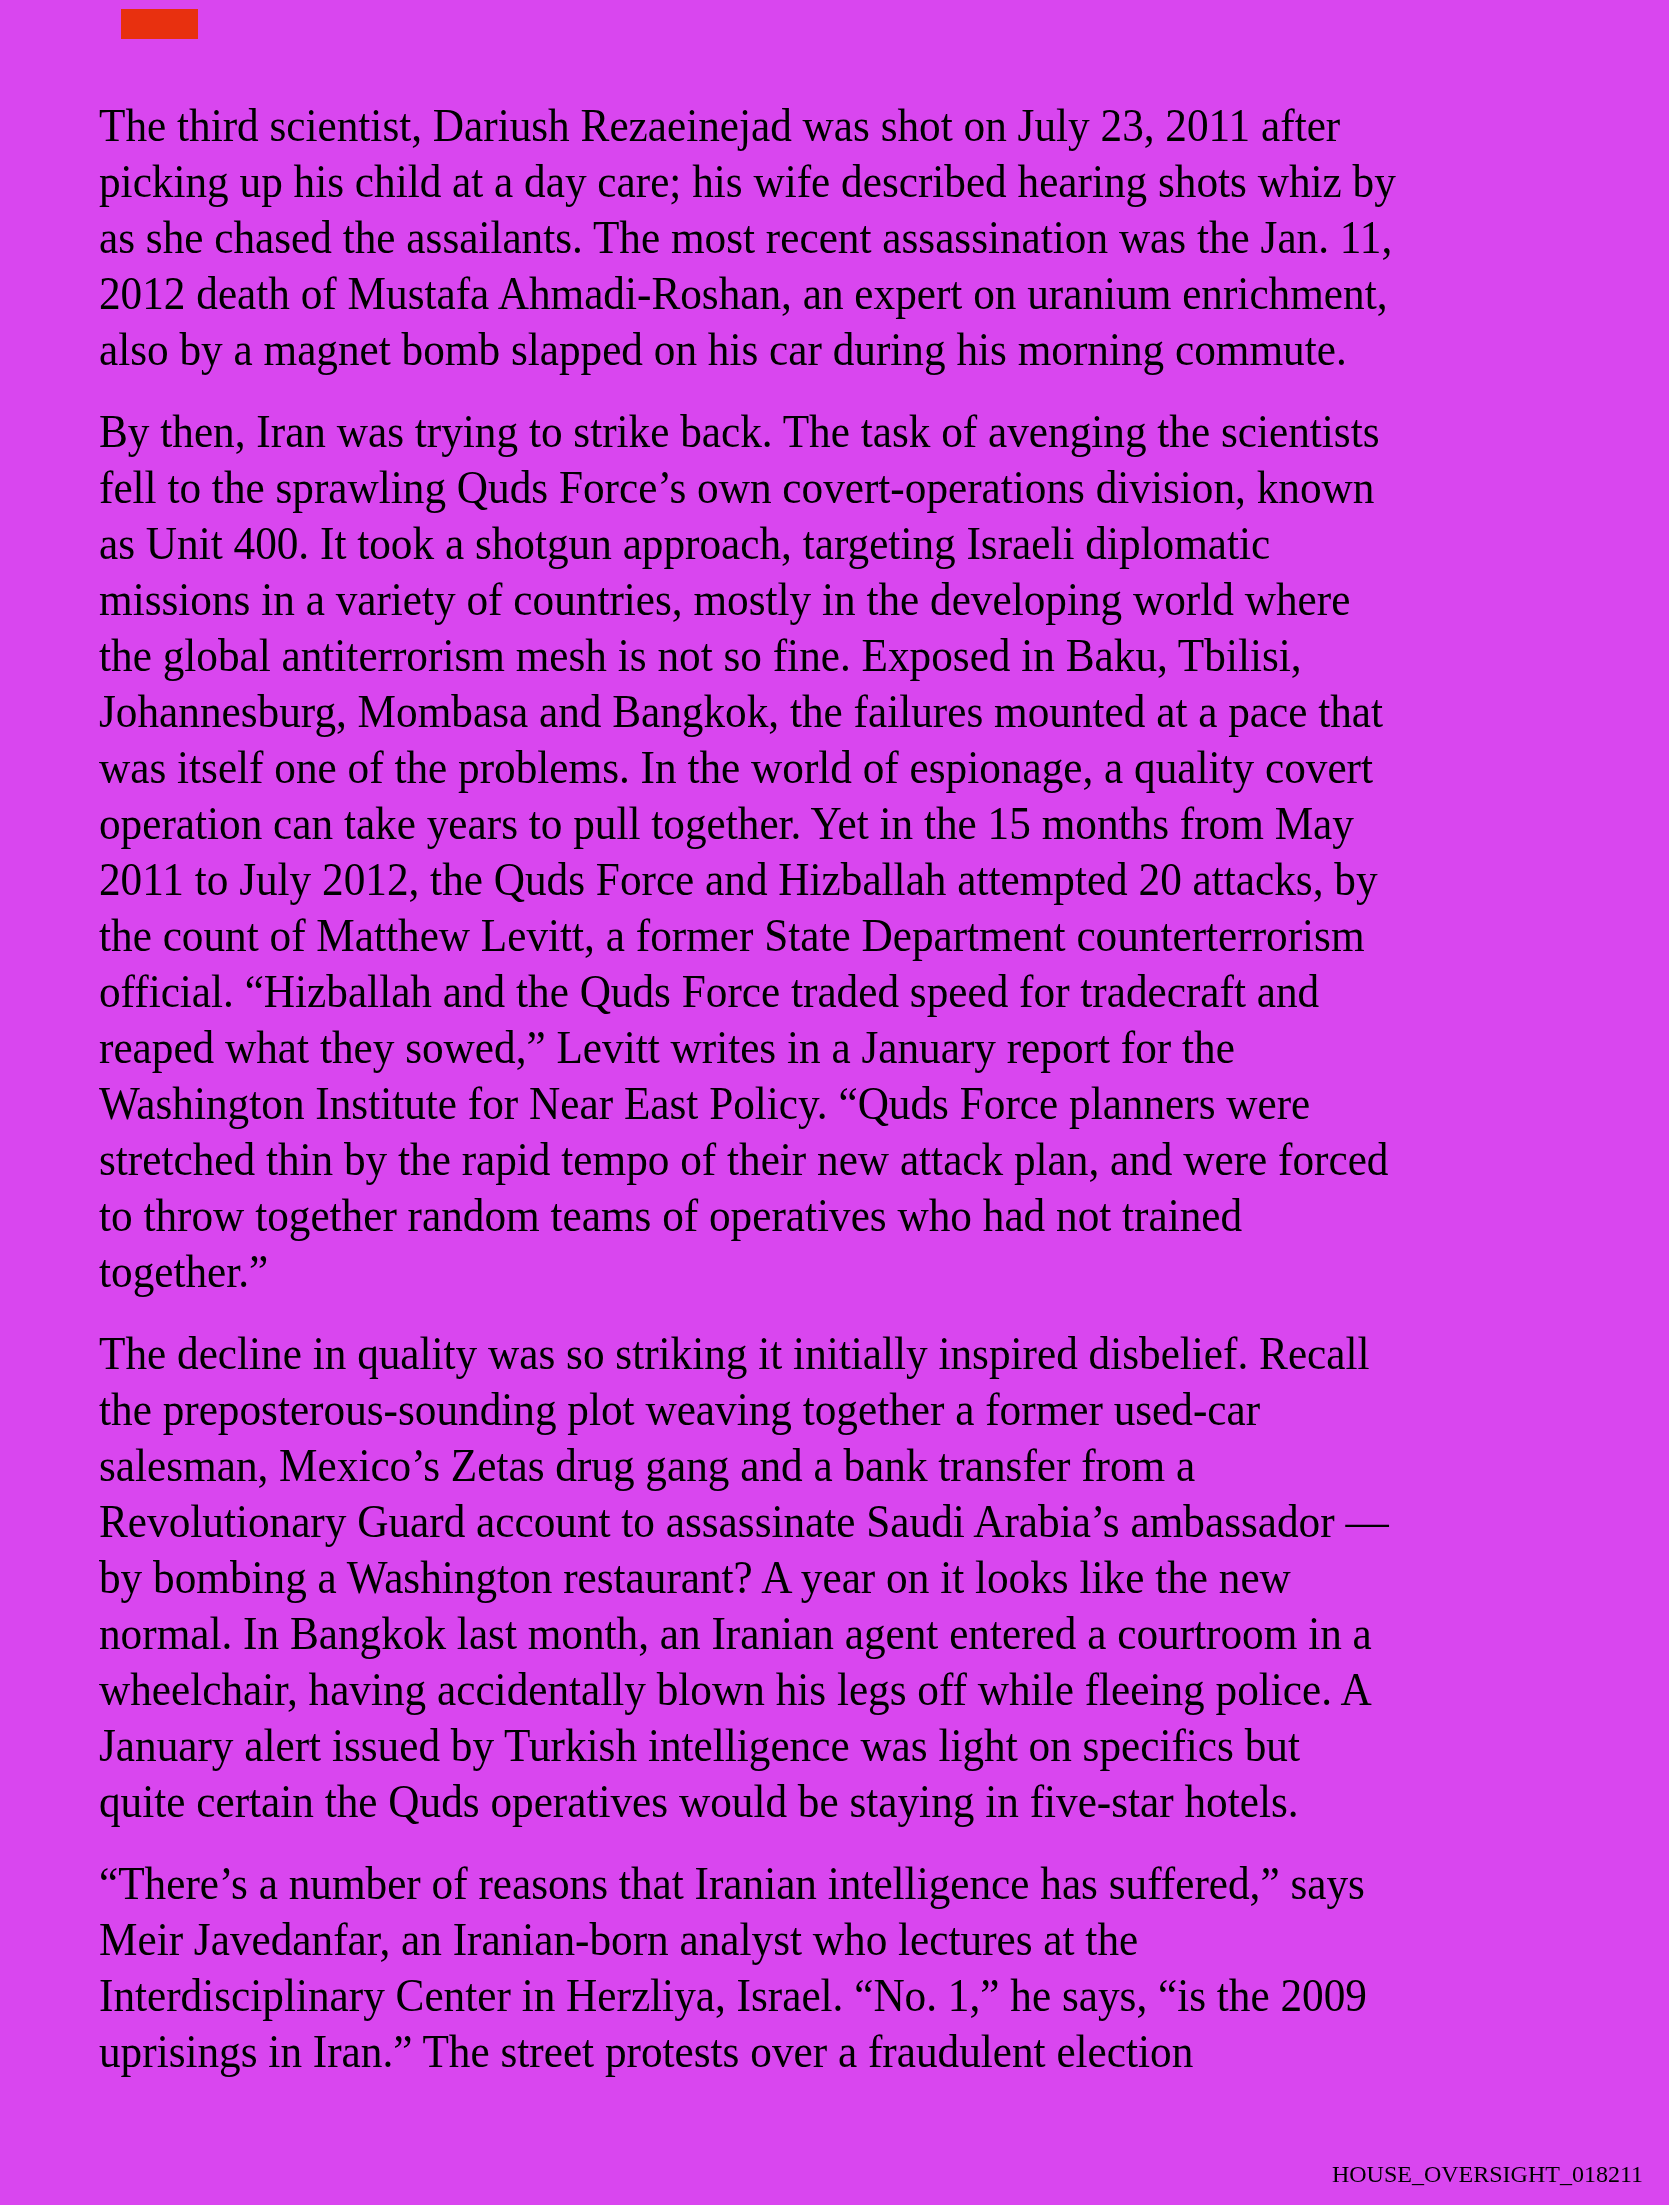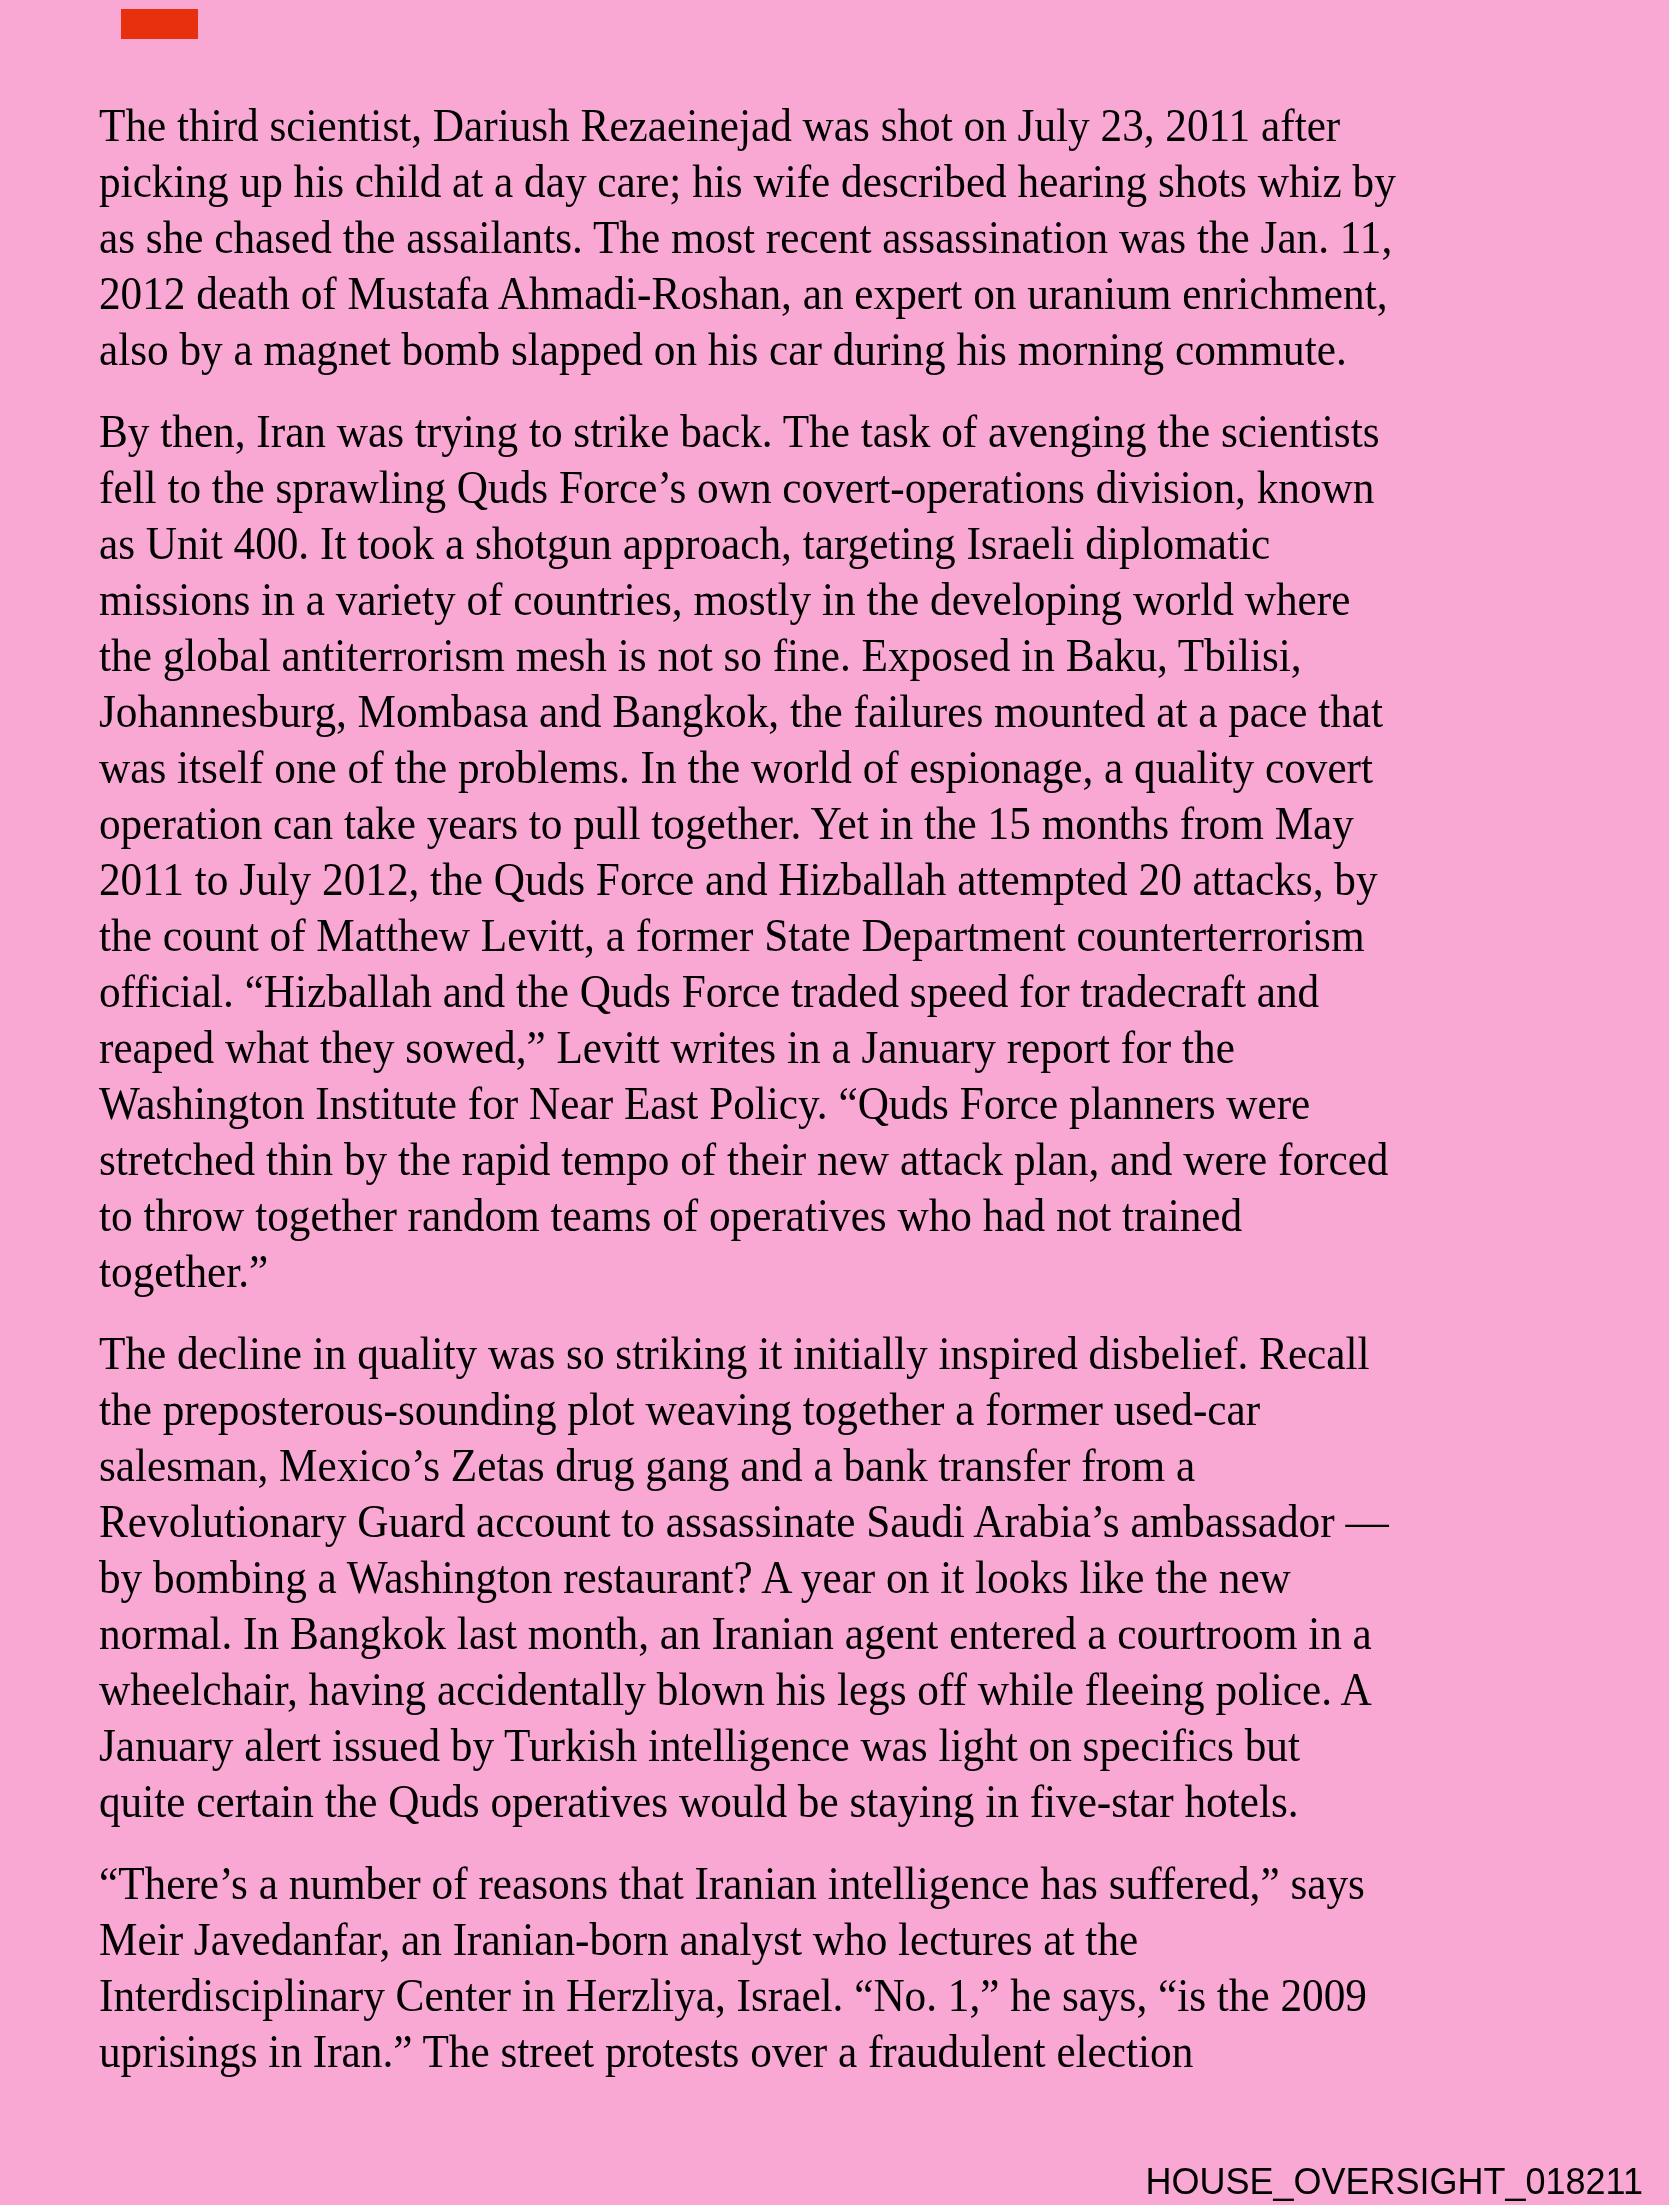--- a/index.html
+++ b/index.html
@@ -11,21 +11,21 @@
     width: 1669px;
     height: 2205px;
     position: relative;
     overflow: hidden;
     font-family: "Liberation Serif", serif;
     color: #000000;
   }
   .page {
     position: absolute;
     inset: 0;
-    background: #f9a8d4;
+    background: #d946ef;
   }
   .red-mark {
     position: absolute;
     left: 121px;
     top: 9.2px;
     width: 77px;
     height: 30px;
   }
   .text-block {
     position: absolute;
@@ -45,22 +45,22 @@
     line-height: 56px;
     white-space: pre;
     transform: scaleX(0.94);
     transform-origin: 0 50%;
     font-weight: 400;
   }
   .footer-stamp {
     position: absolute;
     top: 2161px;
     right: 26px;
-    font-family: Liberation Sans, sans-serif;
-    font-size: 36px;
+    font-family: Liberation Serif, serif;
+    font-size: 24px;
     line-height: 1.15;
     color: #000000;
     white-space: pre;
   }
 </style>
 </head>
 <body>
 
 <div class="page">
 

